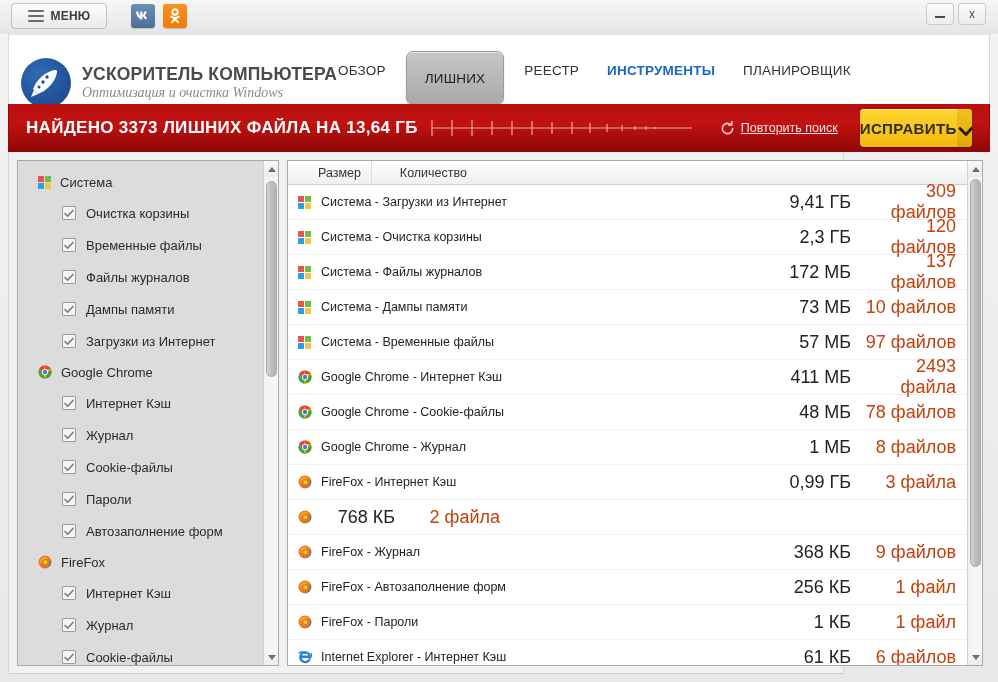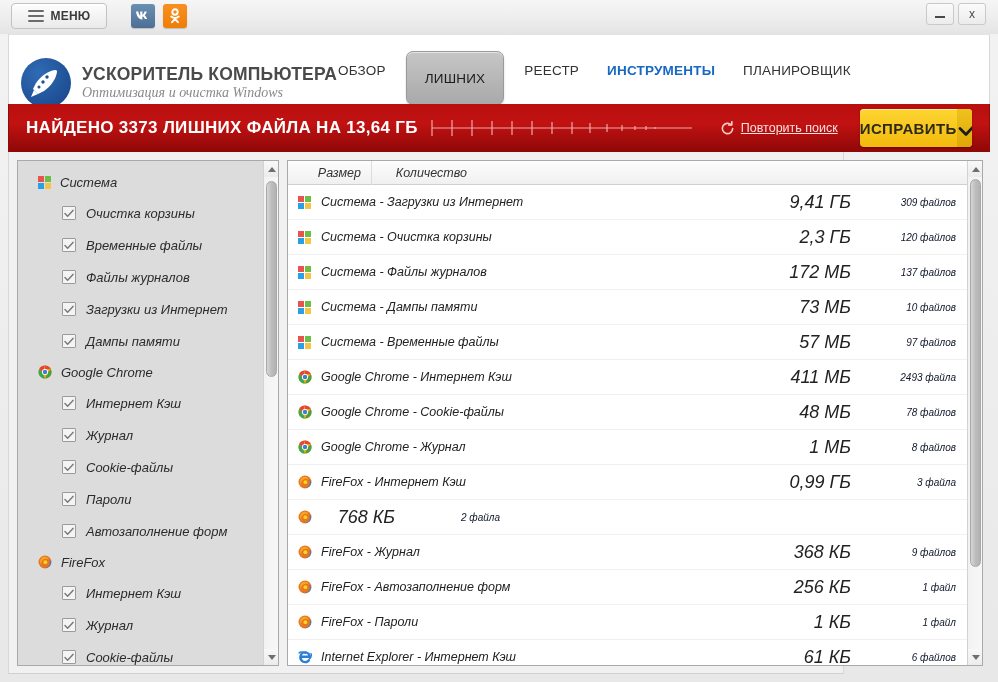--- a/index.html
+++ b/index.html
@@ -123,21 +123,21 @@
   #fix-check {
     width: 54px; height: 100%;
     background: linear-gradient(#efc21f, #dfa806);
     display: flex; align-items: center; justify-content: center;
   }
 
   
   #content {
     position: absolute; left: 8px; top: 152px; width: 836px; height: 522px;
     background: #f1f1f1;
-    border-left: 1px solid #d8d8d8; border-right: 1px solid #d8d8d8; border-bottom: 1px solid #cfcfcf; font-style: italic;
+    border-left: 1px solid #d8d8d8; border-right: 1px solid #d8d8d8; border-bottom: 1px solid #cfcfcf;
   }
 
   
   #tree-panel {
     position: absolute; left: 8px; top: 8px; width: 262px; height: 506px;
     background: #dcdcdc; border: 1px solid #a9a9a9;
     overflow: hidden;
   }
   #tree-list { position: absolute; left: 0; top: 0; width: 246px; padding: 6px 0 0 0; }
   .tree-group {
@@ -189,21 +189,21 @@
   .hcell { font-size: 12.5px; color: #333; height: 24px; display: flex; align-items: center; }
   #h-desc { width: 489px; padding-left: 33px; border-right: 1px solid #dcdcdc; }
   #h-size { width: 84px; padding-right: 10px; justify-content: flex-end; border-right: 1px solid #dcdcdc; }
   #h-count { width: 107px; padding-right: 12px; justify-content: flex-end; }
 
   #rows { position: absolute; left: 0; top: 24px; width: 681px; }
   .row { height: 35px; display: flex; align-items: center; border-bottom: 1px solid #f0f0f0; }
   .r-icon { width: 33px; display: flex; align-items: center; justify-content: center; flex: 0 0 33px; }
   .r-desc { flex: 0 0 456px; font-size: 12.5px; color: #222; white-space: nowrap; overflow: hidden; }
   .r-size { flex: 0 0 84px; text-align: right; padding-right: 10px; font-size: 18px; color: #222; }
-  .r-count { flex: 0 0 107px; text-align: right; padding-right: 12px; font-size: 10px; color: #0f172a; }
+  .r-count { flex: 0 0 107px; text-align: right; padding-right: 12px; font-size: 18px; color: #c2410c; }
 
   .ico { display: block; }
   .win-ico { width: 13px; height: 13px; display: grid; grid-template-columns: 6px 6px; grid-template-rows: 6px 6px; gap: 1px; }
   .win-ico i { display: block; }
 </style>
 </head>
 <body>
 
 <div id="window">
 
@@ -343,29 +343,29 @@
               </svg>
             </span>
             <span class="t-label">Файлы журналов</span>
           </div>
           <div class="tree-child">
             <span class="cbox">
               <svg width="10" height="9" viewBox="0 0 10 9">
                 <path d="M1 4.6L3.6 7.3 9 1.4" fill="none" stroke="#7b7b7b" stroke-width="1.5" stroke-linecap="round" stroke-linejoin="round"></path>
               </svg>
             </span>
+            <span class="t-label">Дампы памяти</span>
+          </div>
+          <div class="tree-child">
+            <span class="cbox">
+              <svg width="10" height="9" viewBox="0 0 10 9">
+                <path d="M1 4.6L3.6 7.3 9 1.4" fill="none" stroke="#7b7b7b" stroke-width="1.5" stroke-linecap="round" stroke-linejoin="round"></path>
+              </svg>
+            </span>
             <span class="t-label">Загрузки из Интернет</span>
-          </div>
-          <div class="tree-child">
-            <span class="cbox">
-              <svg width="10" height="9" viewBox="0 0 10 9">
-                <path d="M1 4.6L3.6 7.3 9 1.4" fill="none" stroke="#7b7b7b" stroke-width="1.5" stroke-linecap="round" stroke-linejoin="round"></path>
-              </svg>
-            </span>
-            <span class="t-label">Дампы памяти</span>
           </div>
           <div class="tree-group">
             <svg class="ico" width="14" height="14" viewBox="0 0 16 16">
               <circle cx="8" cy="8" r="7.5" fill="#f5b400"></circle>
               <path d="M8 .5A7.5 7.5 0 0 1 14.7 4.6L8 5z" fill="#e8433a"></path>
               <path d="M8 .5A7.5 7.5 0 0 0 1.6 4.2L5.4 9.3z" fill="#e8433a"></path>
               <path d="M14.7 4.6A7.5 7.5 0 0 1 8 15.5l3-6.6z" fill="#4a9e4a"></path>
               <path d="M1.6 4.2 5.4 9.3 8 15.5A7.5 7.5 0 0 1 1.6 4.2z" fill="#3aa757"></path>
               <circle cx="8" cy="8" r="3.5" fill="#fff"></circle>
               <circle cx="8" cy="8" r="2.5" fill="#3b7fd4"></circle>

